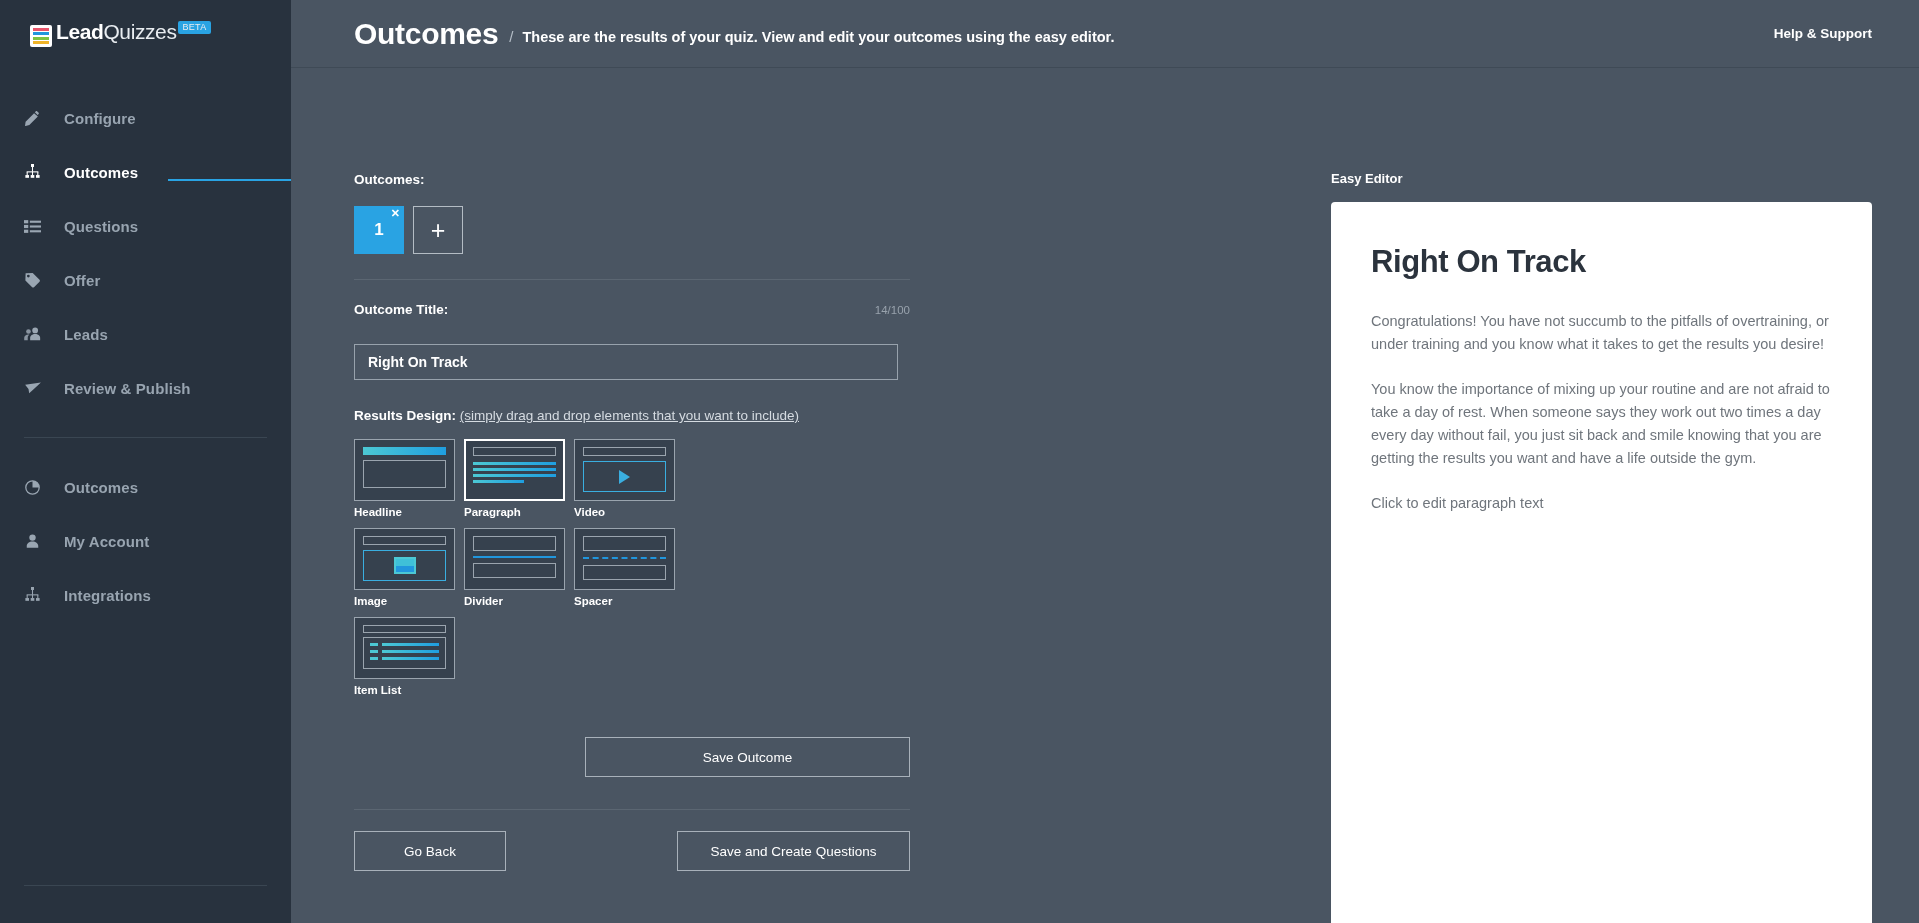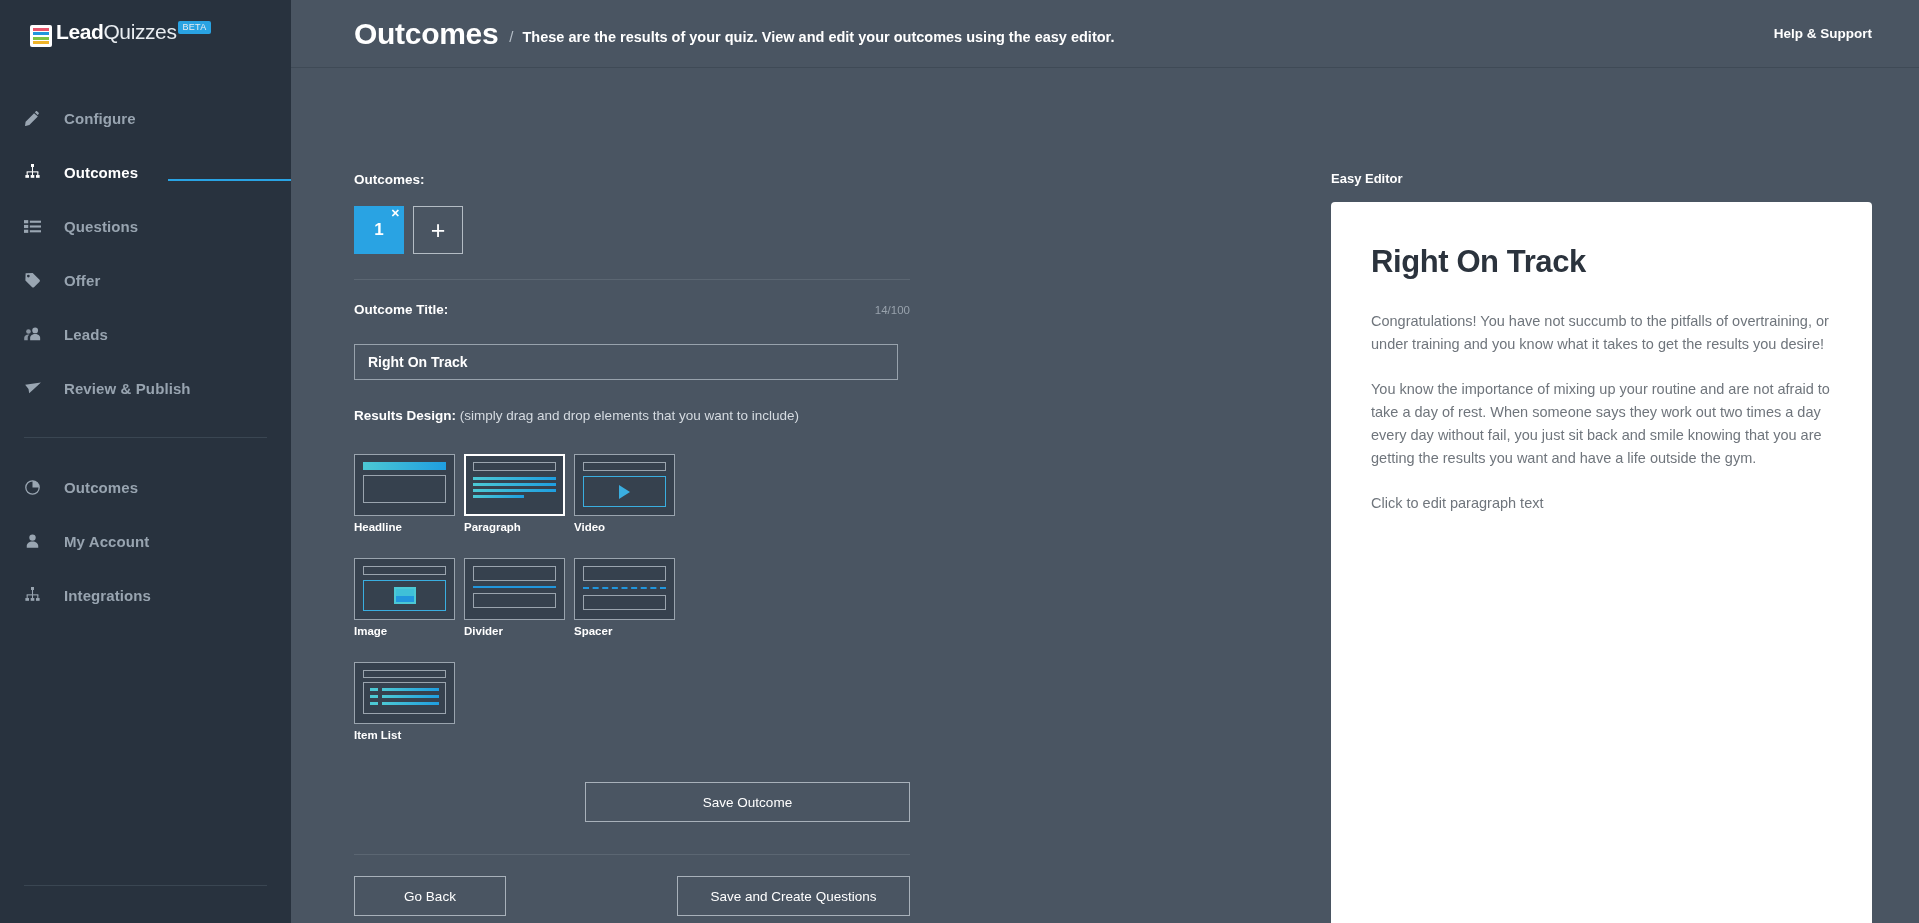--- a/index.html
+++ b/index.html
@@ -165,24 +165,24 @@
     border: 1px solid #98a2ac;
     color: #ffffff;
     font-size: 14px; font-weight: 700;
     font-family: "Liberation Sans", sans-serif;
     padding: 0 13px;
     outline: none;
   }
 
   .design-head { margin: 28px 0 16px; font-size: 13.5px; }
   .design-head b { font-weight: 700; color: #ffffff; }
-  .design-head span { font-weight: 400; color: #d5dbe1; }
+  .design-head span { font-weight: 400; color: #d5dbe1; text-decoration: underline; }
 
   .card-grid { display: flex; flex-wrap: wrap; width: 330px; gap: 0; }
-  .el-card-wrap { width: 105px; margin: 15px 5px 10px 0; }
+  .el-card-wrap { width: 105px; margin: 0 5px 10px 0; }
   .el-card {
     width: 101px; height: 62px;
     border: 1px solid #9aa4ae;
     background: #36414e;
     padding: 7px 8px;
     cursor: grab;
   }
   .el-card.selected { border: 2px solid #ffffff; padding: 6px 7px; }
   .el-label {
     font-size: 11.5px; font-weight: 700; color: #ffffff;

